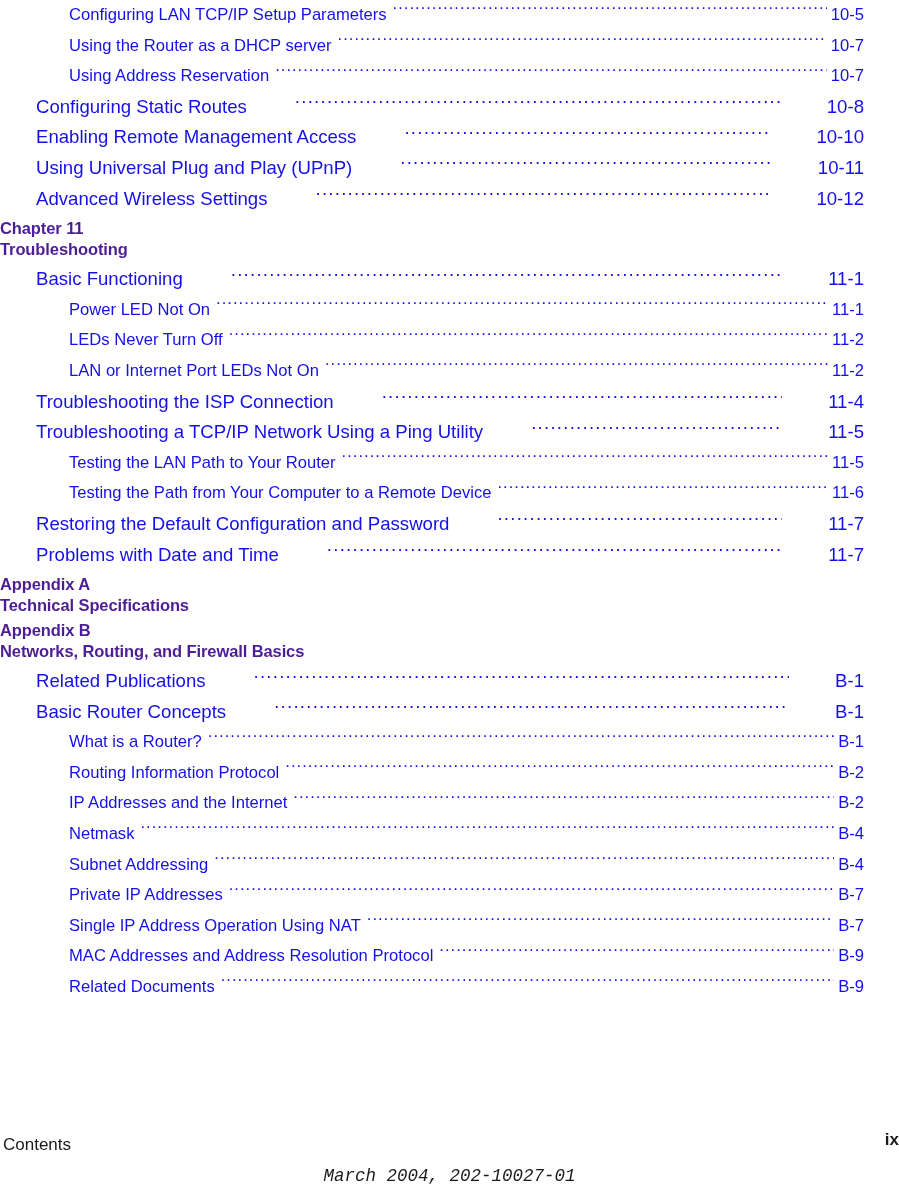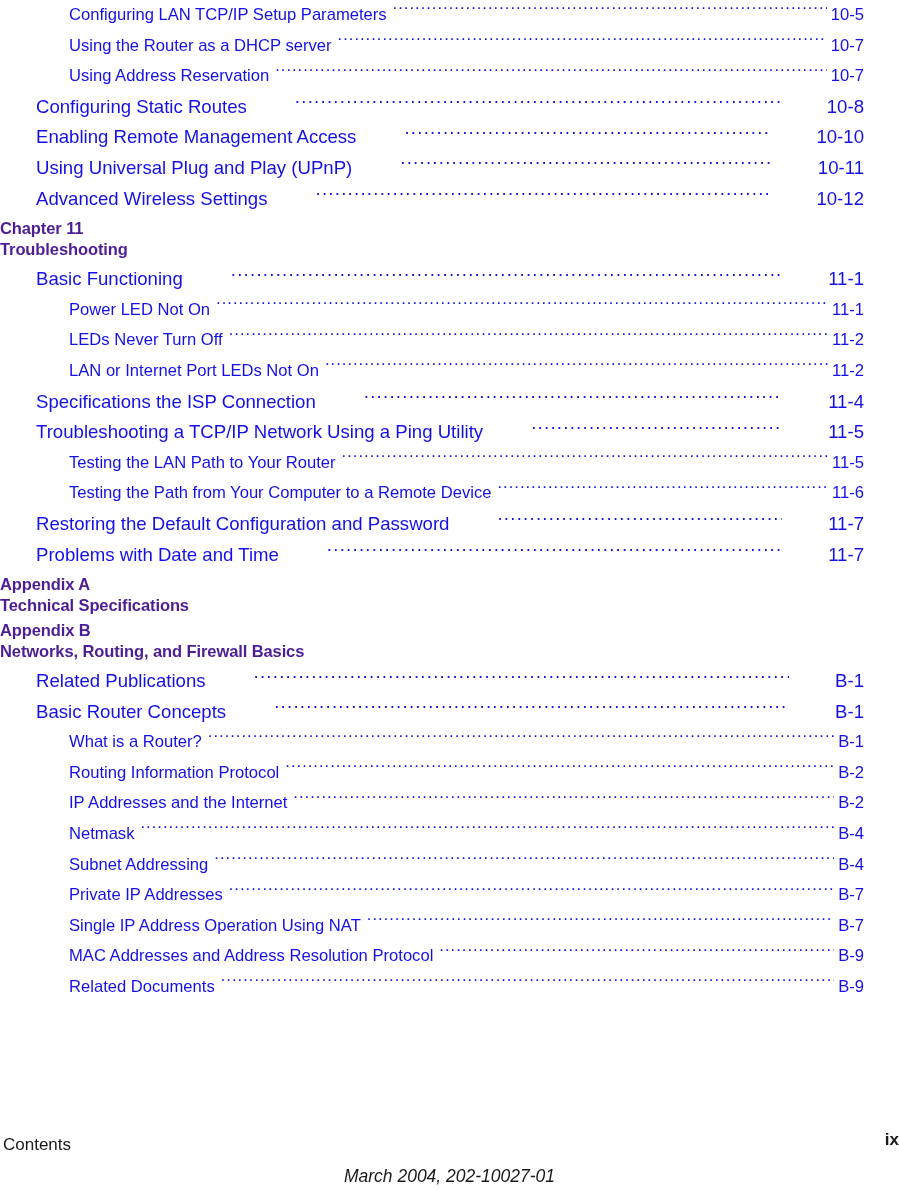--- a/index.html
+++ b/index.html
@@ -117,21 +117,21 @@
     color: #1a1a1a;
     font-family: "Liberation Sans", sans-serif;
     font-weight: bold;
   }
   #footer-date {
     position: absolute;
     left: 0;
     top: 1166px;
     width: 899px;
     text-align: center;
-    font-family: Liberation Sans, sans-serif;
+    font-family: Liberation Mono, monospace;
     font-style: italic;
     font-size: 17.5px;
     color: #1a1a1a;
   }
 </style>
 </head>
 <body>
 
 <div id="toc">
     <div class="entry lvl2">
@@ -187,21 +187,21 @@
       <span class="e-title">LEDs Never Turn Off</span>
       <span class="e-dots"></span>
       <span class="e-page">11-2</span>
     </div>
     <div class="entry lvl2">
       <span class="e-title">LAN or Internet Port LEDs Not On</span>
       <span class="e-dots"></span>
       <span class="e-page">11-2</span>
     </div>
     <div class="entry lvl1">
-      <span class="e-title">Specifications the ISP Connection</span>
+      <span class="e-title">Troubleshooting the ISP Connection</span>
       <span class="e-dots"></span>
       <span class="e-page">11-4</span>
     </div>
     <div class="entry lvl1">
       <span class="e-title">Troubleshooting a TCP/IP Network Using a Ping Utility</span>
       <span class="e-dots"></span>
       <span class="e-page">11-5</span>
     </div>
     <div class="entry lvl2">
       <span class="e-title">Testing the LAN Path to Your Router</span>

